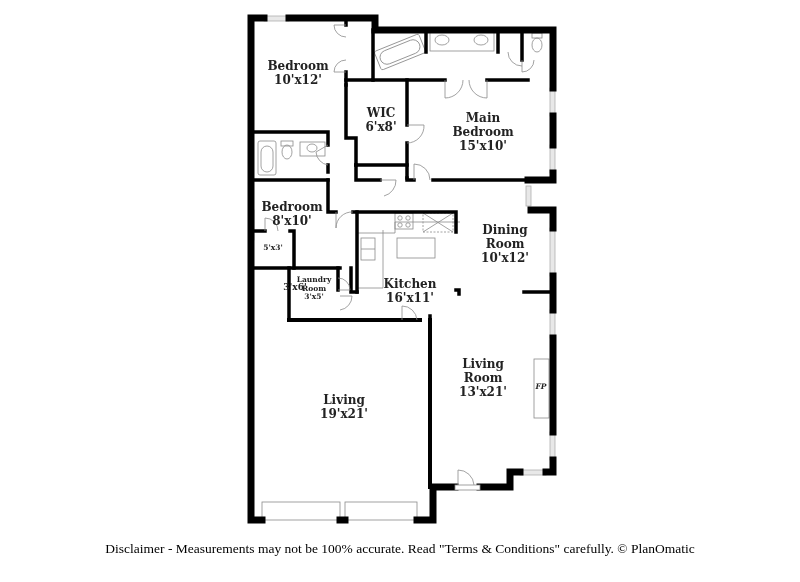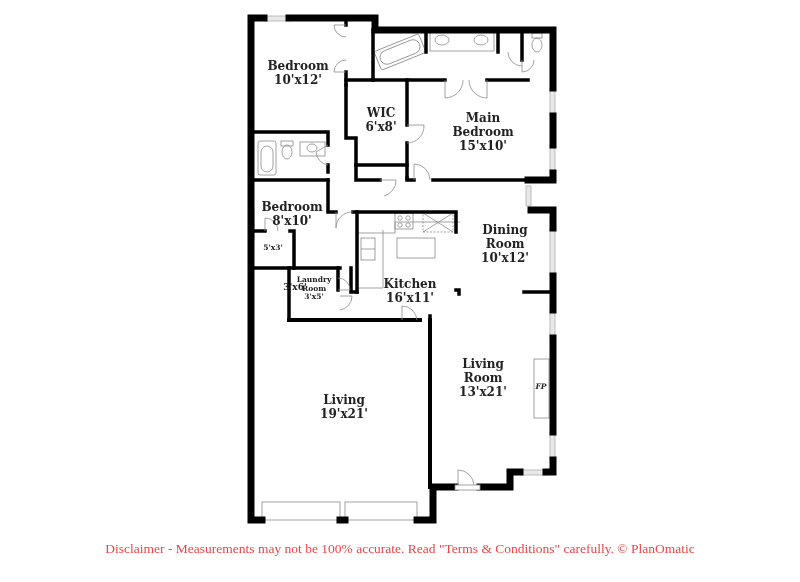--- a/index.html
+++ b/index.html
@@ -4,21 +4,21 @@
 <style>
   html,body{margin:0;padding:0;background:#ffffff;}
   body{width:800px;height:582px;position:relative;overflow:hidden;font-family:"DejaVu Serif","Liberation Serif",serif;}
   #plan{position:absolute;left:0;top:0;width:800px;height:414px;}
   .room-label{position:absolute;text-align:center;font-family:"DejaVu Serif","Liberation Serif",serif;font-weight:bold;color:#222;line-height:1.15;transform:translateX(-50%);white-space:nowrap;}
   .room-label .nm{display:block;}
   .room-label .dim{display:block;}
   .fs-lg{font-size:12px;}
   .fs-sm{font-size:9px;margin-left:24px;}
   .fs-xs{font-size:7.5px;}
-  .disclaimer{position:absolute;left:0;width:800px;top:541px;text-align:center;font-family:"Liberation Serif","DejaVu Serif",serif;font-size:13.5px;color:#ef4444;}
+  .disclaimer{position:absolute;left:0;width:800px;top:541px;text-align:center;font-family:"Liberation Serif","DejaVu Serif",serif;font-size:13.5px;color:#000000;}
 </style>
 </head>
 <body>
 
 <div id="plan">
   <svg width="800" height="582" viewBox="0 0 800 582">
 
     <g fill="none" stroke="#8a8a8a" stroke-width="0.8">
 
       <g transform="translate(400,52) rotate(-22)">

